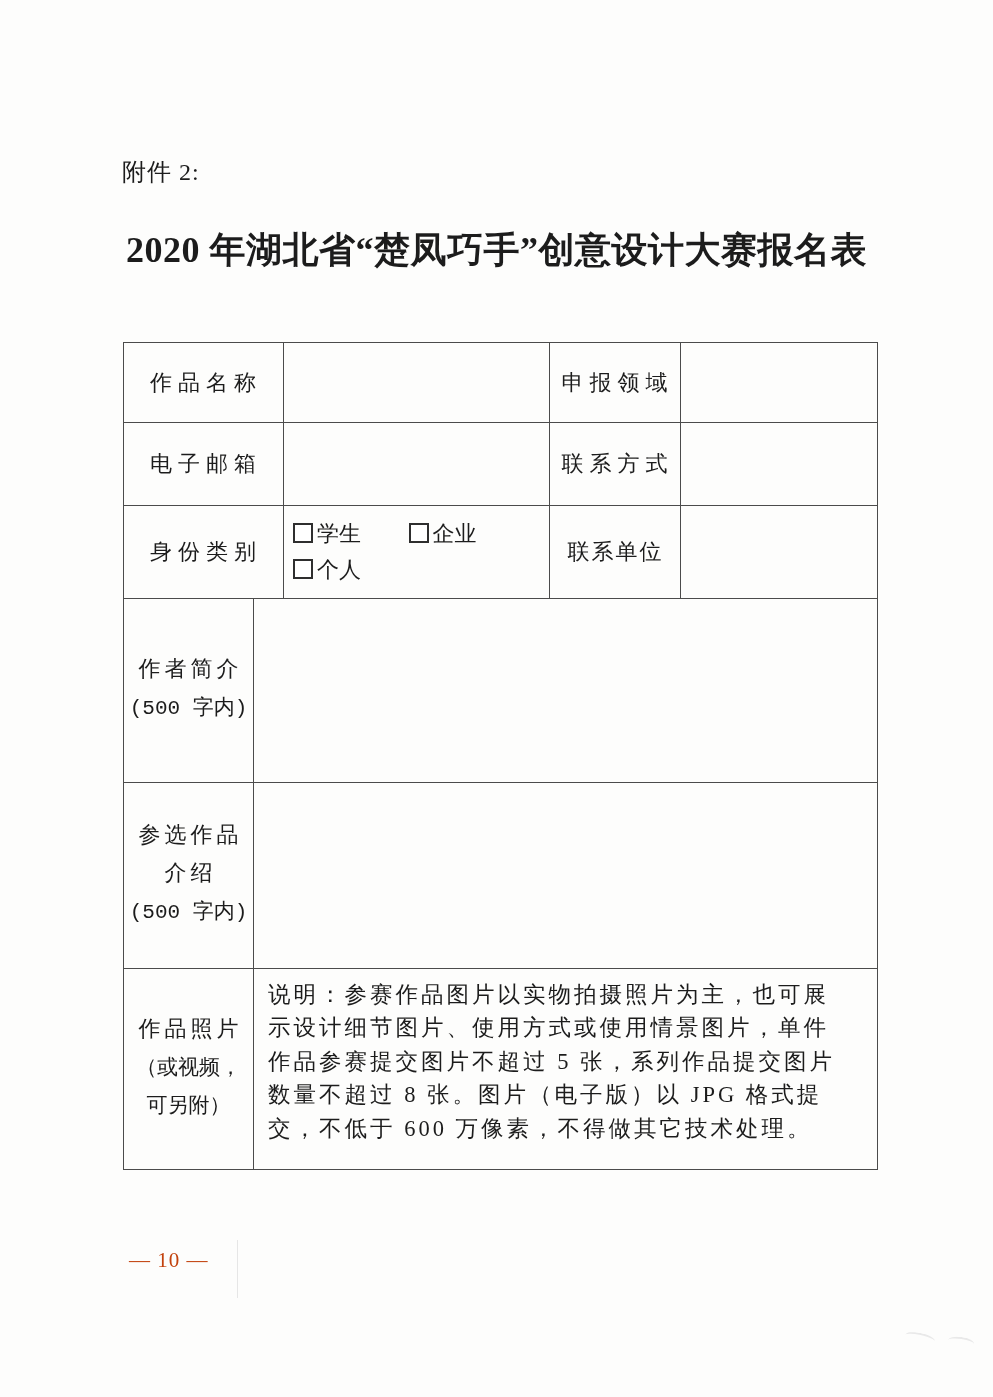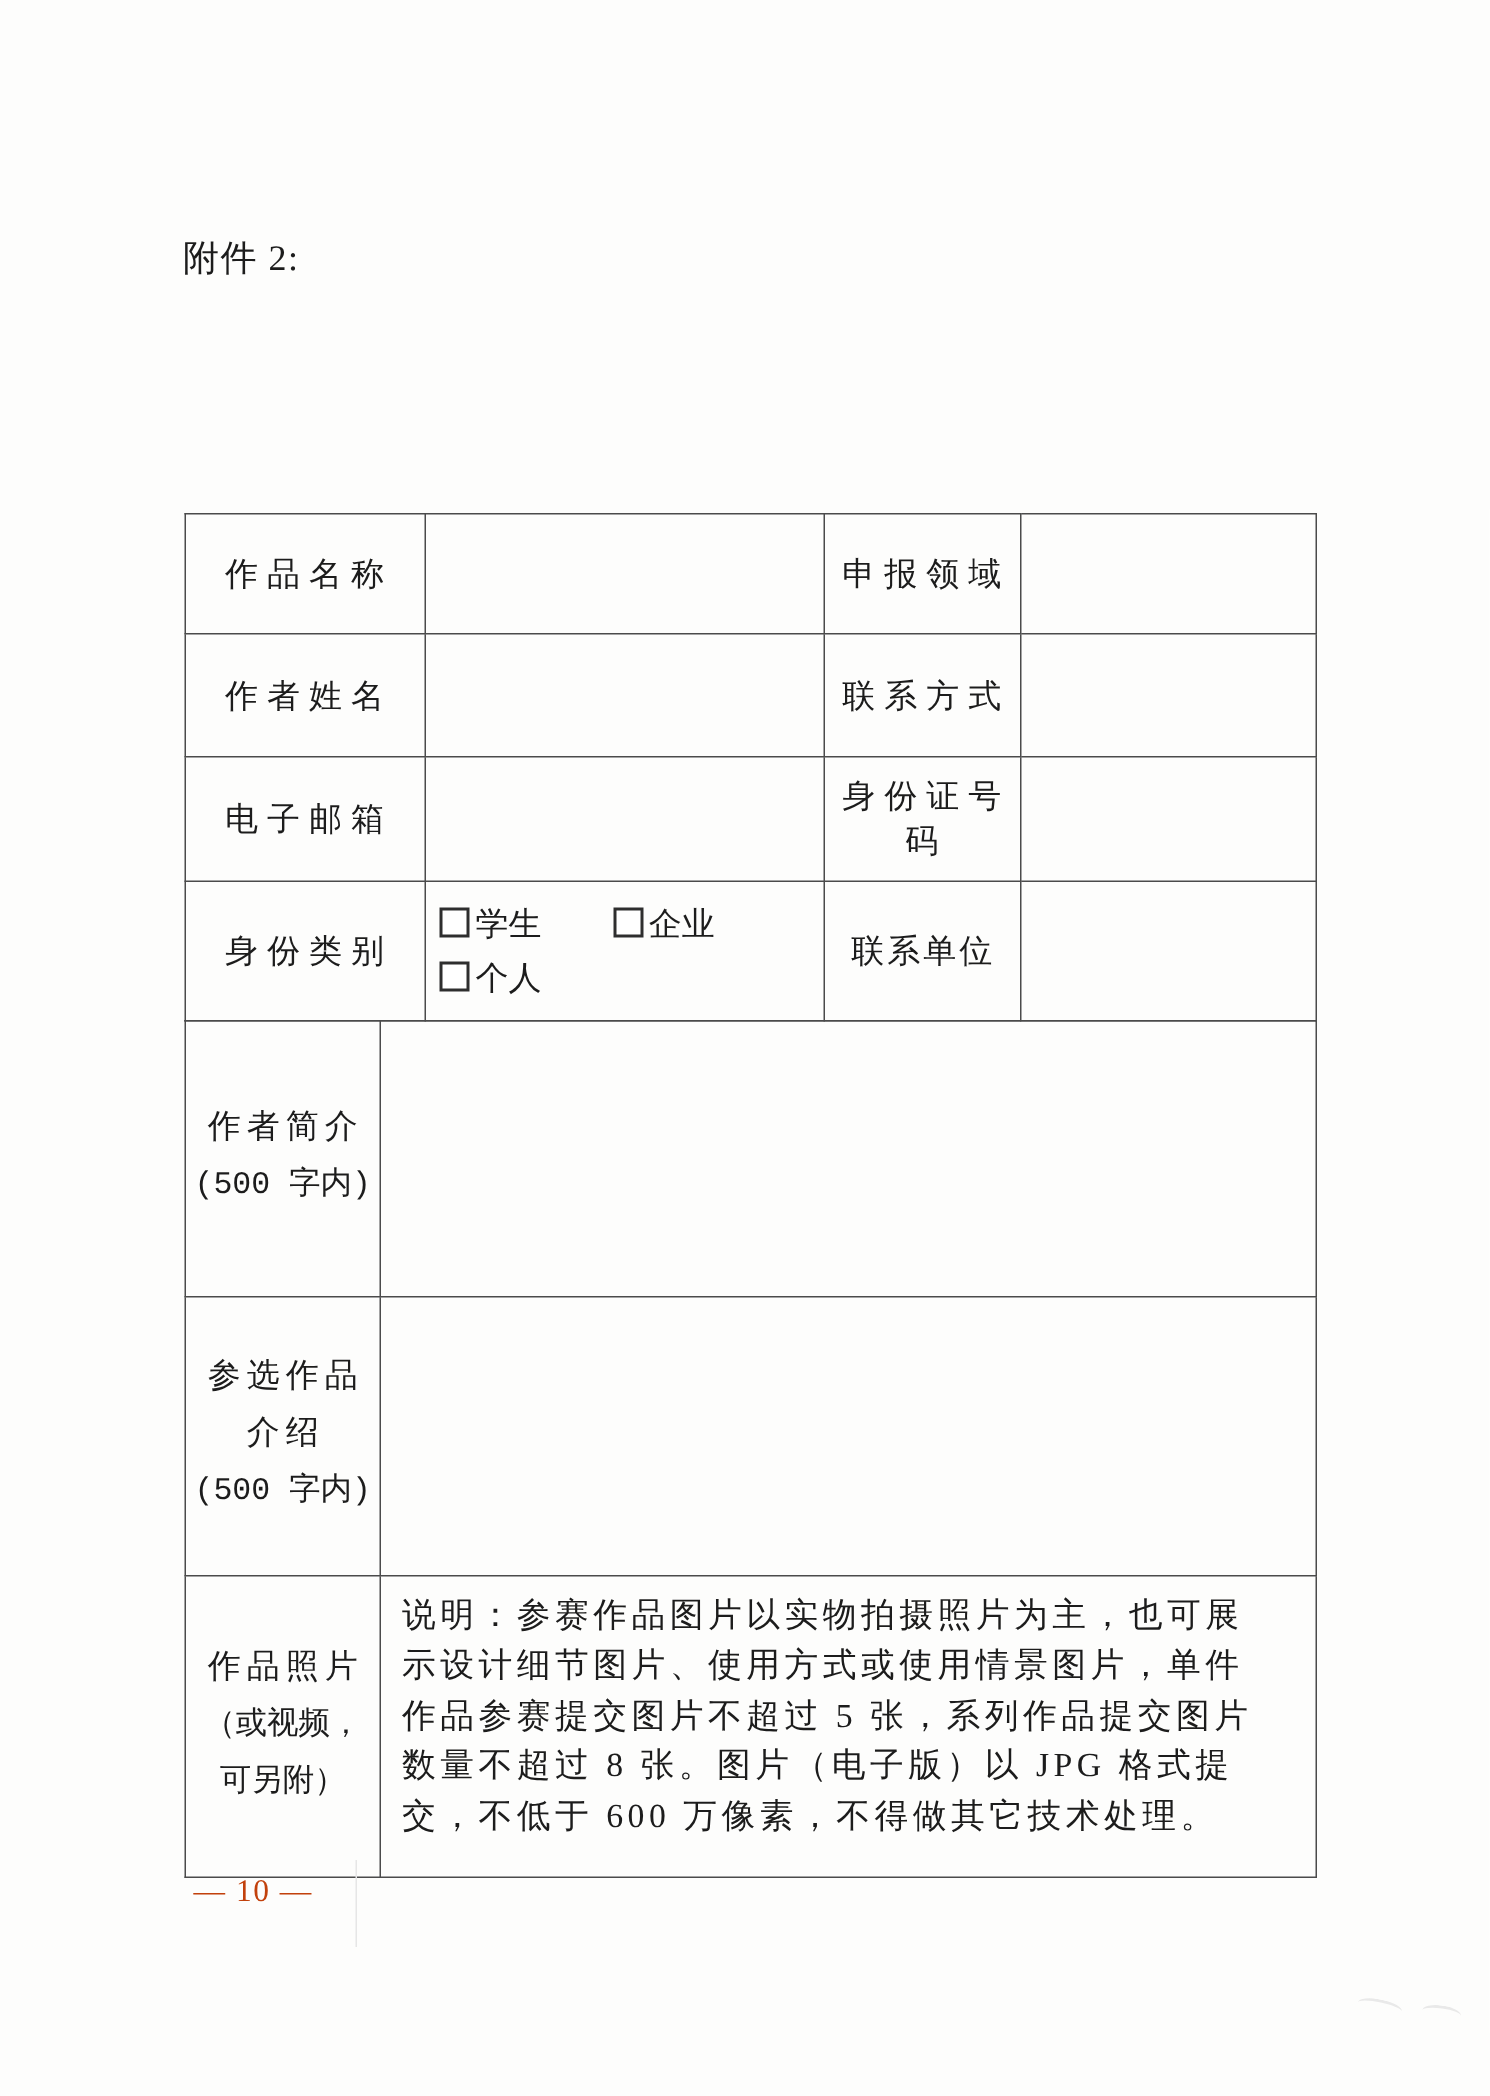--- a/index.html
+++ b/index.html
@@ -86,47 +86,42 @@
   .smudge.s1{left:905px;top:1333px;width:30px;height:8px;transform:rotate(12deg);}
   .smudge.s2{left:948px;top:1337px;width:26px;height:8px;transform:rotate(8deg);}
 </style>
 </head>
 <body>
 
 <div class="page">
 
   <div class="attachment">附件 2:</div>
 
+  <h1 class="title">2020 年湖北省“楚凤巧手”创意设计大赛报名表</h1>
 
   <div class="form-wrap">
 
     <table class="tblA">
       <colgroup>
           <col class="c0">
           <col class="c1">
           <col class="c2">
           <col class="c3">
         </colgroup>
       <tbody>
         <tr class="r0">
           <td class="lbl">作品名称</td>
           <td class="val"></td>
           <td class="lbl">申报领域</td>
           <td class="val"></td>
         </tr>
-        <tr class="r1">
-          <td class="lbl">作者姓名</td>
-          <td class="val"></td>
-          <td class="lbl">联系方式</td>
-          <td class="val"></td>
-        </tr>
         <tr class="r2">
           <td class="lbl">电子邮箱</td>
           <td class="val"></td>
-          <td class="lbl">身份证号码</td>
+          <td class="lbl">联系方式</td>
           <td class="val"></td>
         </tr>
         <tr class="r3">
           <td class="lbl">身份类别</td>
           <td class="cb-cell">
             <div class="cb-line">
               <span class="cb-item"><span class="cb"></span><span>学生</span></span>
               <span class="cb-item cb-gap"><span class="cb"></span><span>企业</span></span>
             </div>
             <div class="cb-line">

